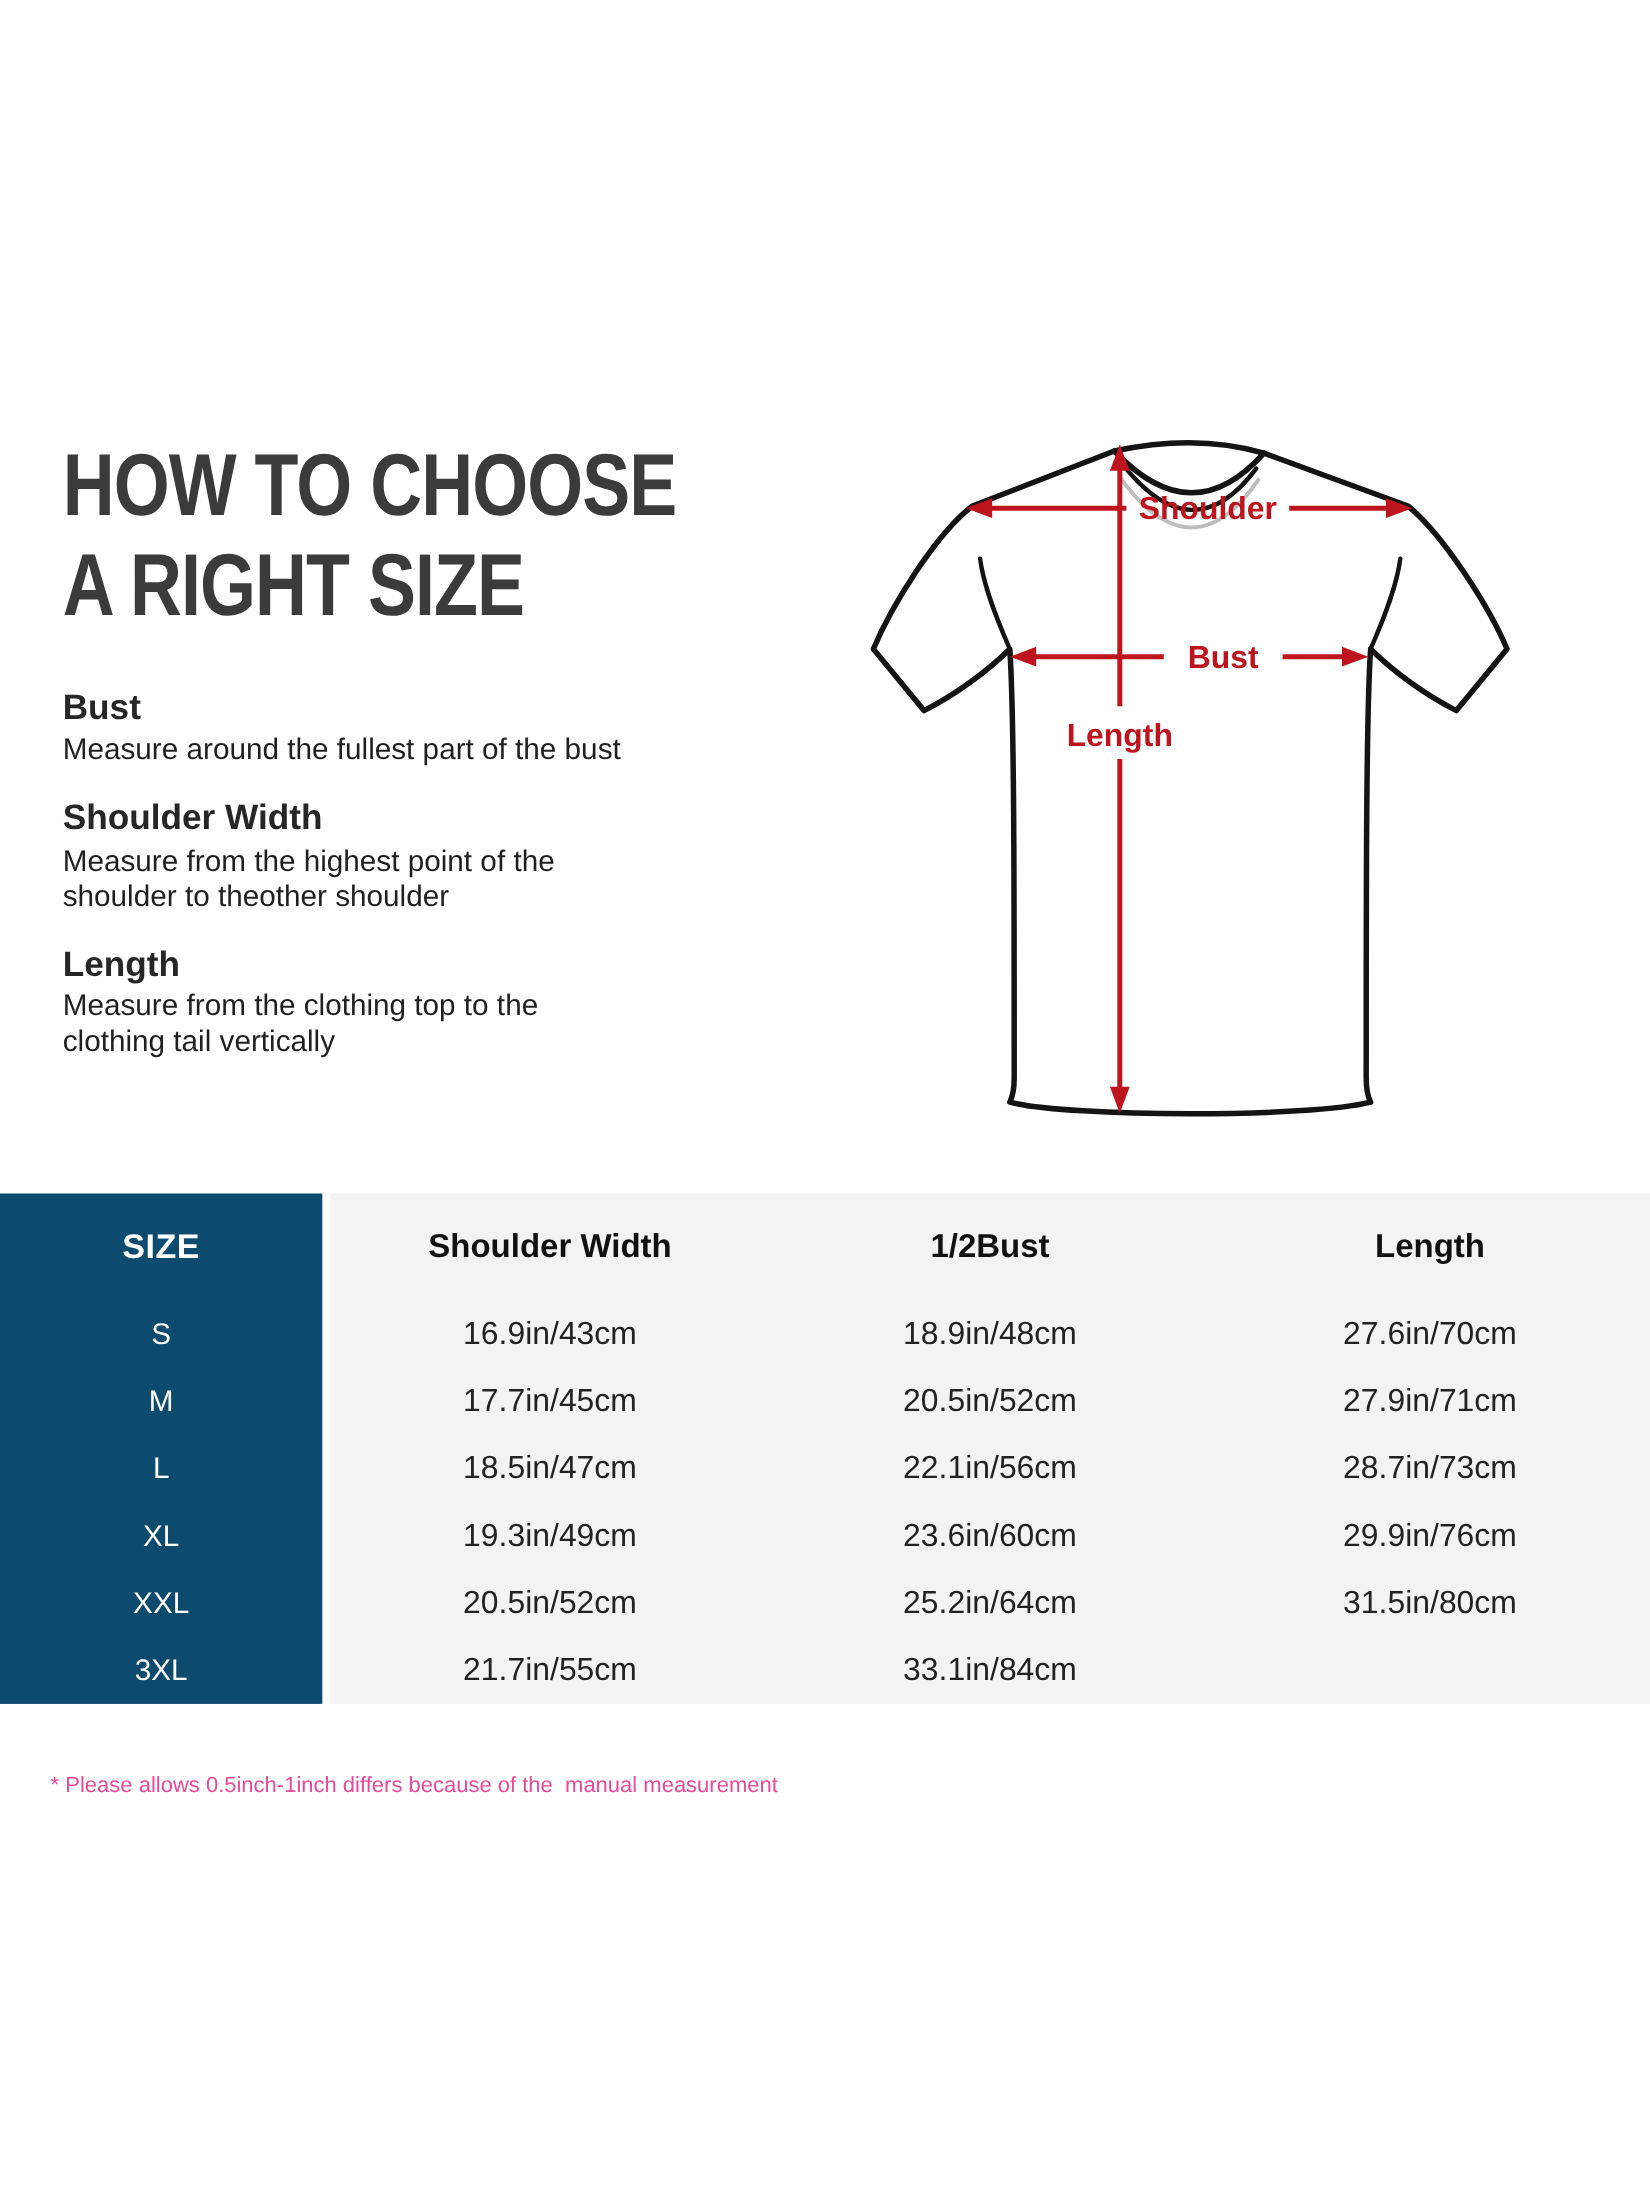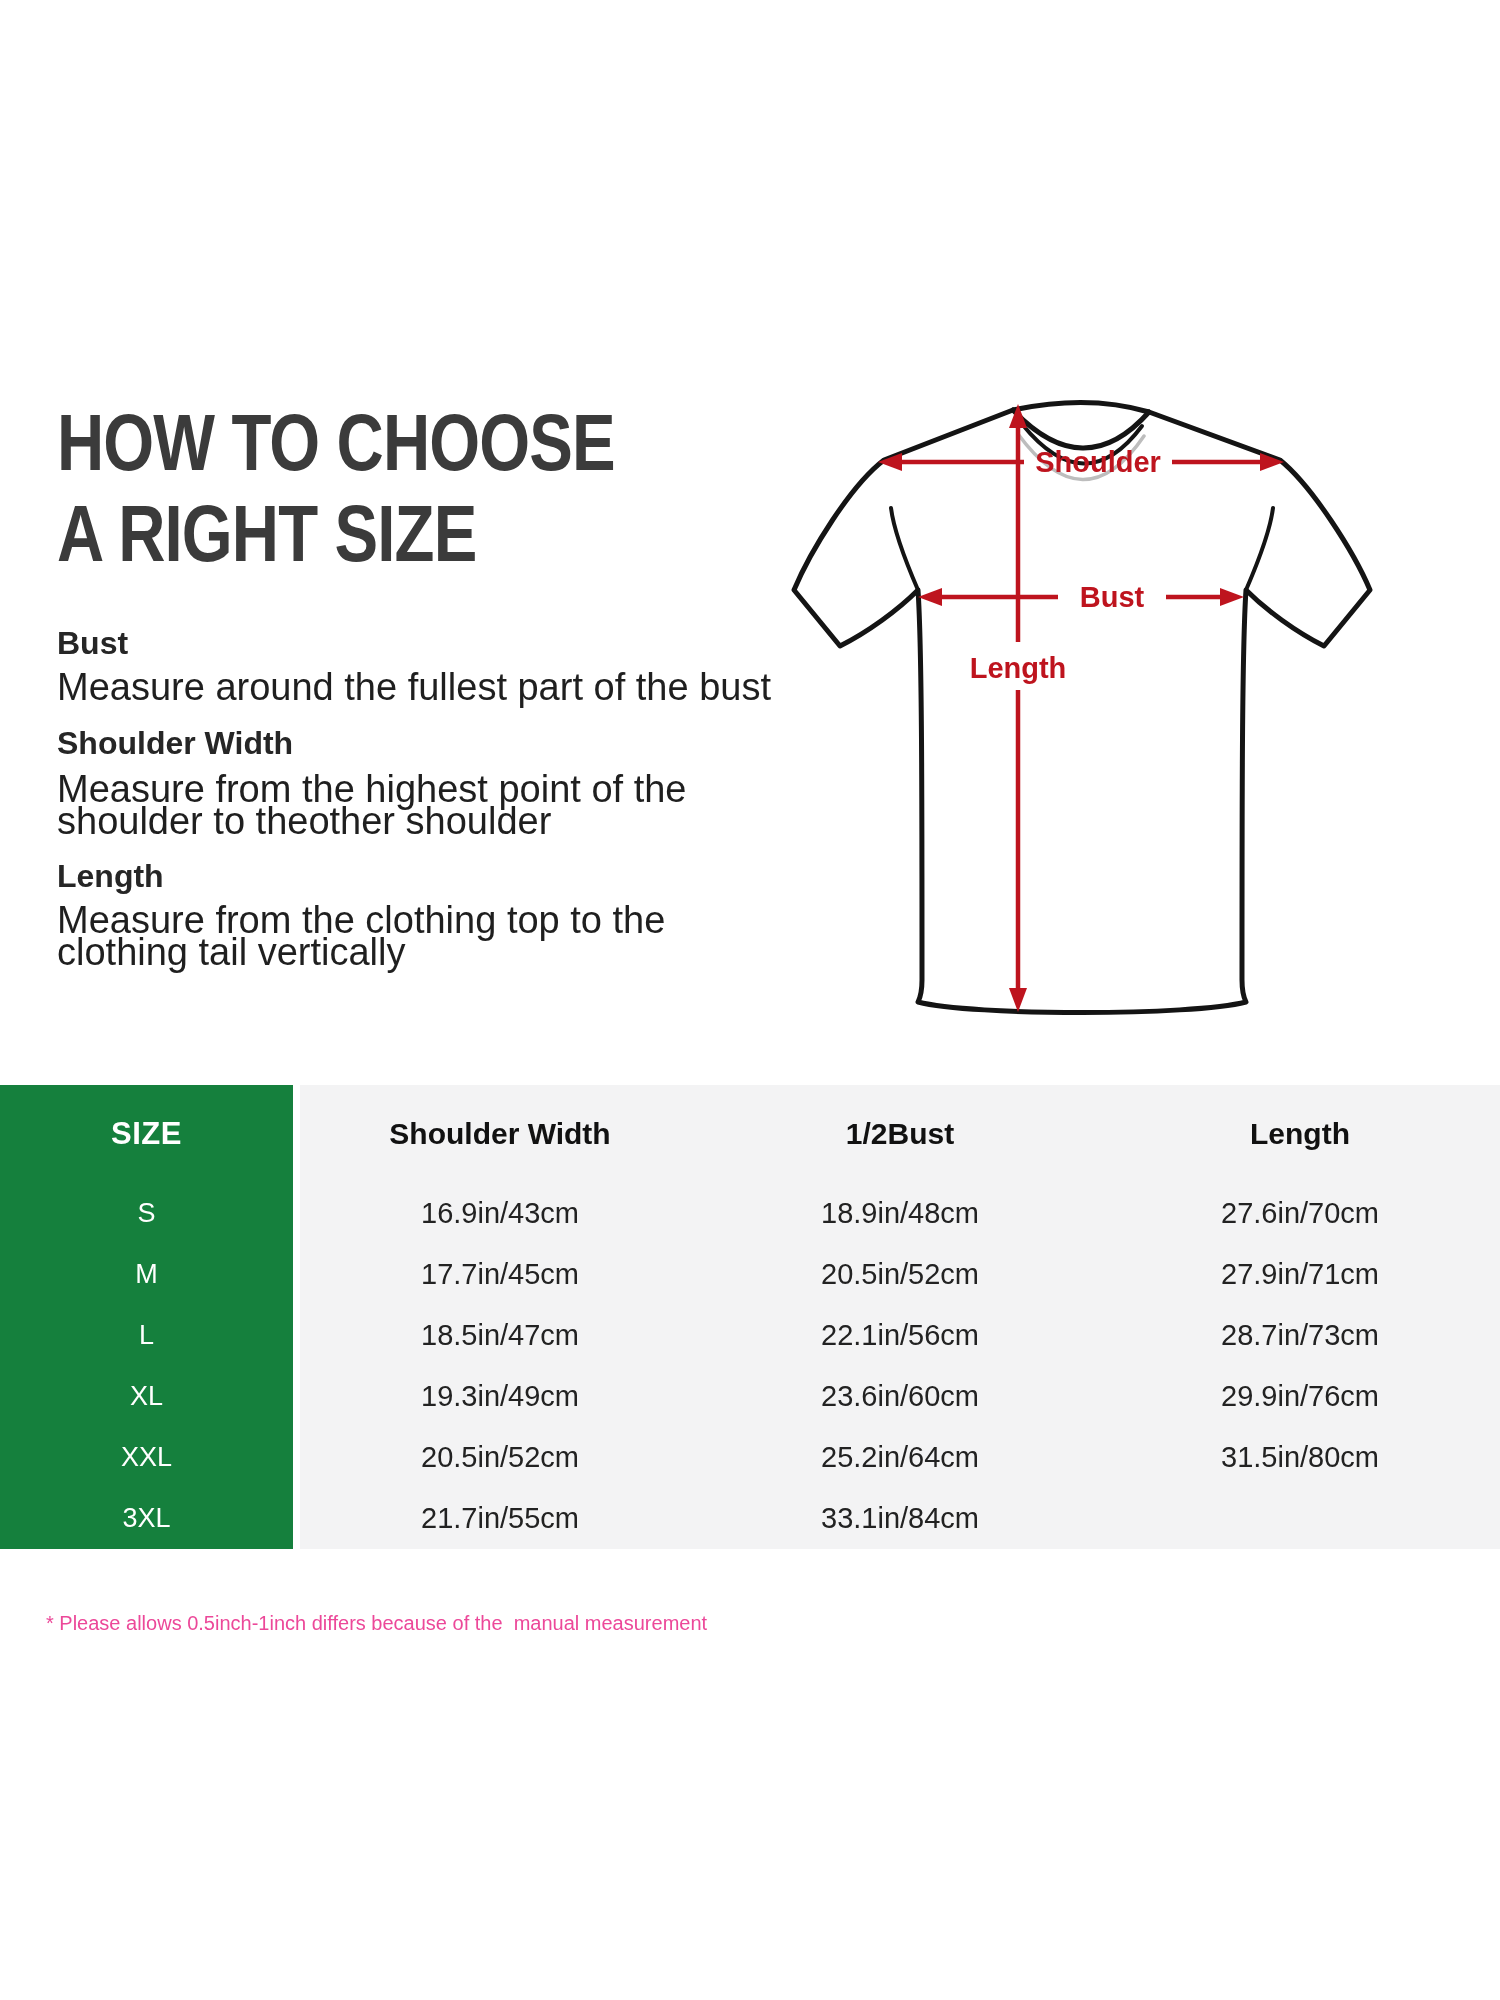--- a/index.html
+++ b/index.html
@@ -32,21 +32,21 @@
     position:absolute;
     left:57px;
     font-size:32px;
     font-weight:bold;
     color:#262626;
     white-space:nowrap;
   }
   .sec-line{
     position:absolute;
     left:57px;
-    font-size:38px;
+    font-size:27px;
     color:#1f1f1f;
     white-space:nowrap;
     text-align:center;
   }
   .h-bust{top:625px;}
   .b-bust-1{top:666px;}
   .h-shoulder{top:725px;}
   .b-shoulder-1{top:768px;}
   .b-shoulder-2{top:800px;}
   .h-length{top:858px;}
@@ -74,21 +74,21 @@
     position:absolute;
     left:0;
     top:1085px;
     width:1500px;
     height:464px;
   }
   .tbl-size-col{
     position:absolute;
     left:0;top:0;
     width:293px;height:464px;
-    background:#15803d;
+    background:#0c4a6e;
     display:grid;
     grid-template-rows:98px repeat(6,61px);
   }
   .tbl-data-col{
     position:absolute;
     left:300px;top:0;
     width:1200px;height:464px;
     background:#f3f3f4;
     display:grid;
     grid-template-columns:repeat(3,1fr);

